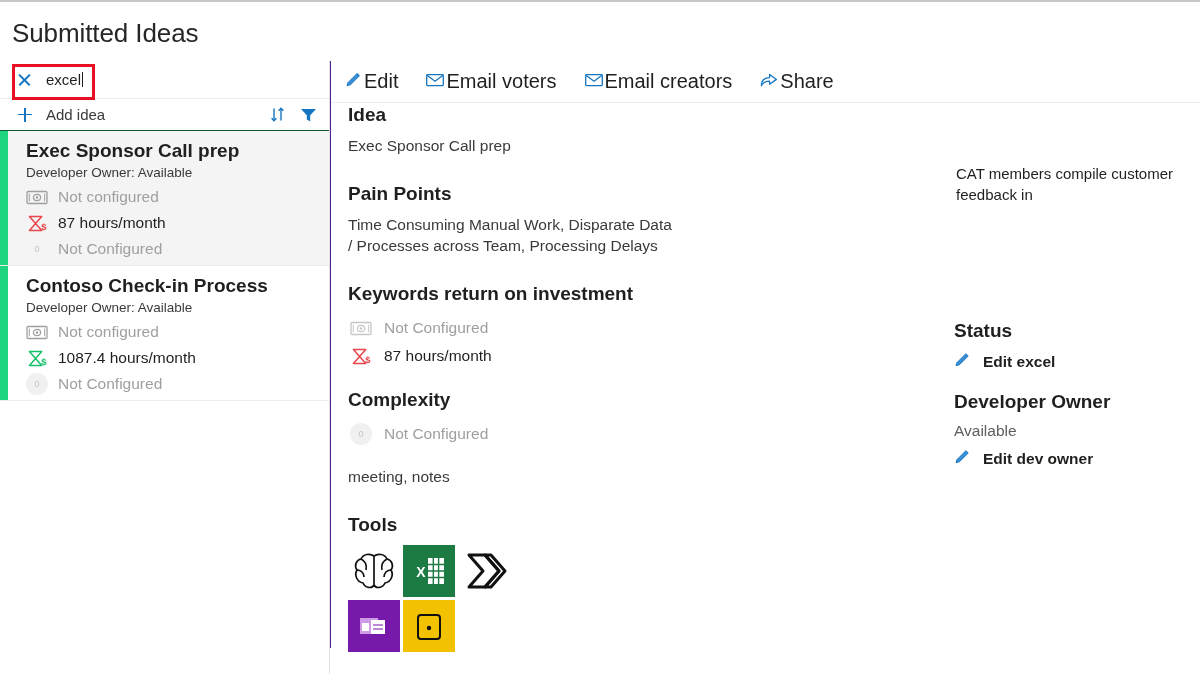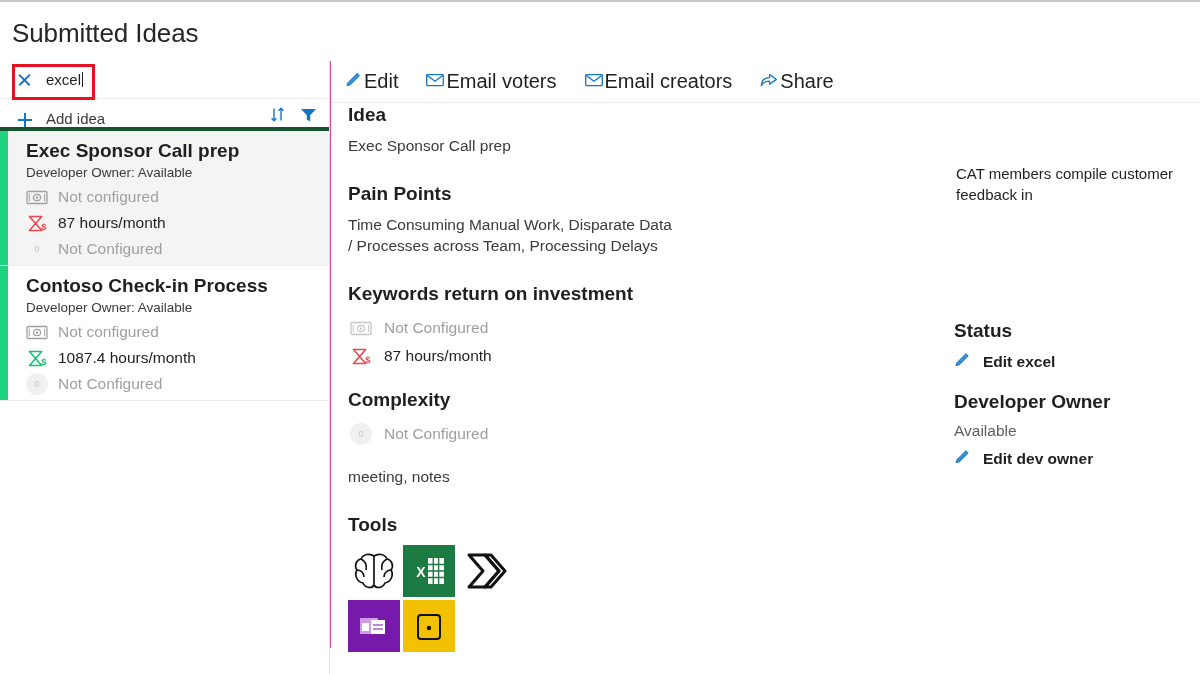--- a/index.html
+++ b/index.html
@@ -4,21 +4,21 @@
 <style>
   * { box-sizing: border-box; }
   html, body {
     margin: 0; padding: 0;
     width: 1200px; height: 674px;
     background: #ffffff;
     font-family: "Liberation Sans", sans-serif;
     color: #333333;
     overflow: hidden;
   }
-  .app { position: relative; width: 1200px; height: 648px; background:#ec4899; }
+  .app { position: relative; width: 1200px; height: 648px; background:#4c1d95; }
 
   
   .top-hairline {
     position:absolute; left:0; top:0; width:1200px; height:2px;
     background:#c8c8c8;
   }
 
   
   .page-header {
     position:absolute; left:0; top:2px; width:1200px; height:59px;
@@ -57,22 +57,22 @@
     display:inline-block; width:1px; height:15px;
     background:#201f1e; margin-left:1px; vertical-align:-2px;
   }
   .search-highlight {
     position:absolute; left:12px; top:3px; width:83px; height:36px;
     border:3px solid #e81123; pointer-events:none;
   }
 
   .add-row {
     position:absolute; left:0; top:38px; width:329px; height:32px;
-    border-bottom:4px solid #14532d;
-    display:flex; align-items:flex-end;
+    border-bottom:1px solid #14532d;
+    display:flex; align-items:center;
   }
   .plus-icon {
     margin-left:18px; width:14px; height:14px; position:relative;
   }
   .plus-icon::before, .plus-icon::after{
     content:""; position:absolute; background:#1675c0;
   }
   .plus-icon::before{ left:0; top:6.2px; width:14px; height:1.6px; }
   .plus-icon::after { top:0; left:6.2px; height:14px; width:1.6px; }
   .add-label { margin-left:14px; font-size:15px; color:#3b3a39; }

